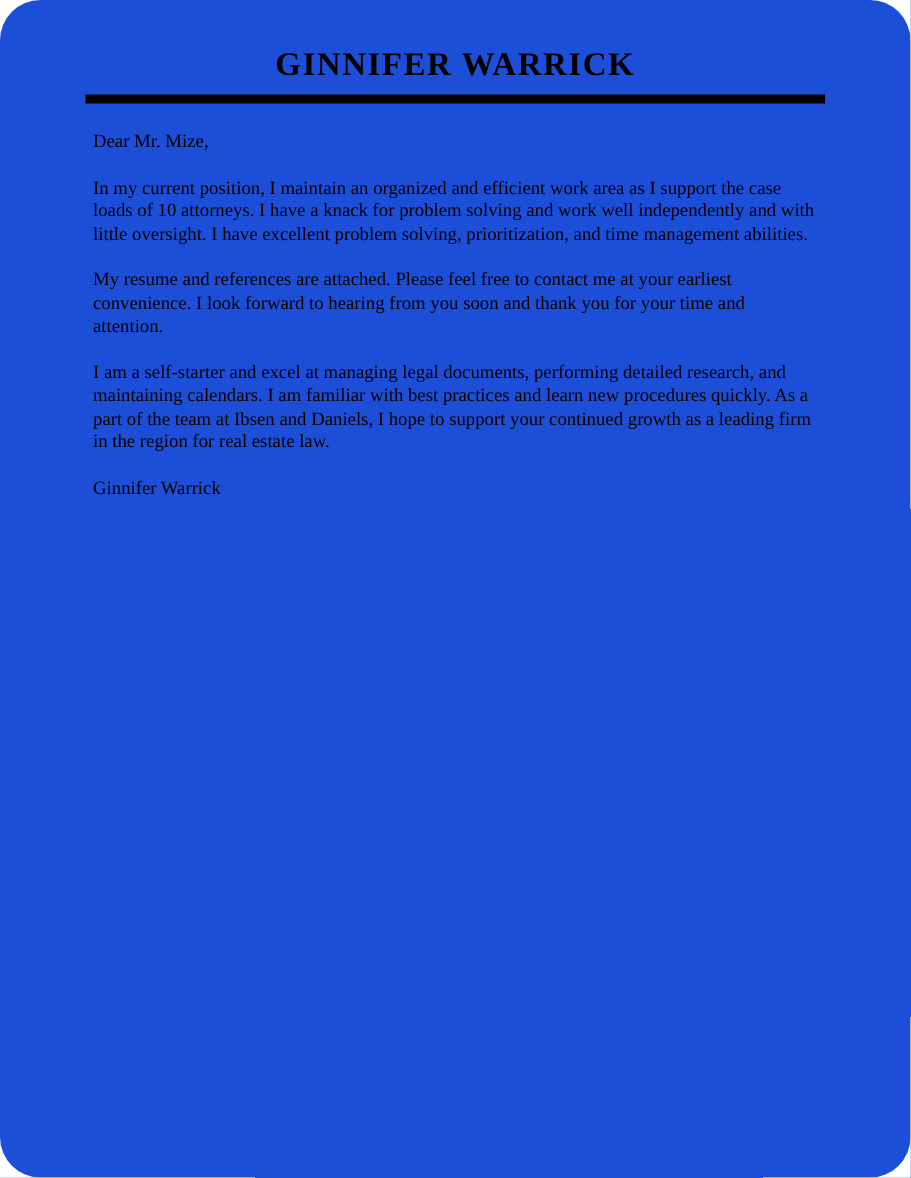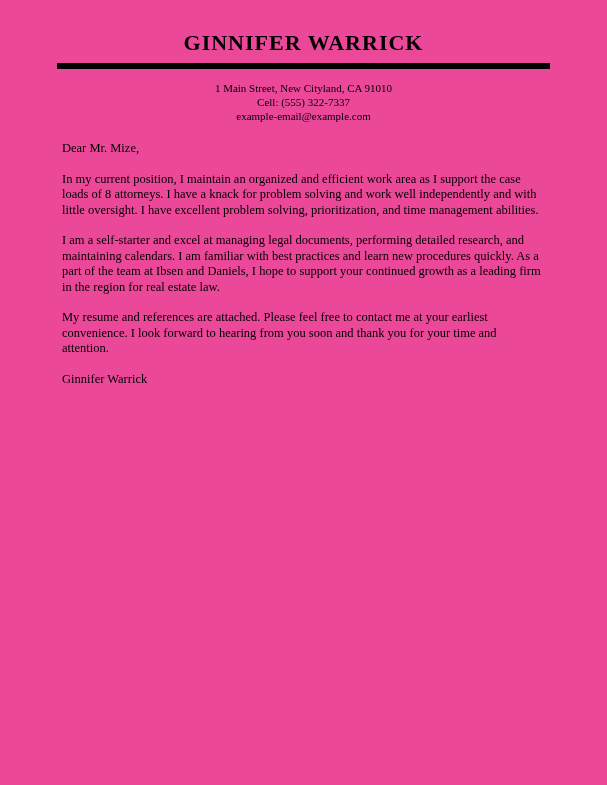--- a/index.html
+++ b/index.html
@@ -4,25 +4,26 @@
 <style>
   html, body {
     margin: 0;
     padding: 0;
     background: #ffffff;
   }
   .page {
     position: relative;
     width: 607px;
     height: 785px;
-    background: #ec4899;
+    background: #1d4ed8;
     color: #000000;
     font-family: "Liberation Serif", "DejaVu Serif", serif;
     box-sizing: border-box;
     overflow: hidden;
+    border-radius: 27px;
   }
   .letter-header {
     padding-top: 30px;
     text-align: center;
   }
   .letter-name {
     margin: 0;
     font-size: 22px;
     font-weight: bold;
     letter-spacing: 1px;
@@ -70,27 +71,22 @@
 </head>
 <body>
 
 <div class="page">
 
   <div class="letter-header">
     <h1 class="letter-name">GINNIFER WARRICK</h1>
     <div class="header-rule"></div>
   </div>
 
-  <div class="contact-block">
-    <p class="contact-line">1 Main Street, New Cityland, CA 91010</p>
-    <p class="contact-line">Cell: (555) 322-7337</p>
-    <p class="contact-line">example-email@example.com</p>
-  </div>
 
   <div class="letter-body">
     <p class="salutation">Dear Mr. Mize,</p>
-    <p>In my current position, I maintain an organized and efficient work area as I support the case loads of 8 attorneys. I have a knack for problem solving and work well independently and with little oversight. I have excellent problem solving, prioritization, and time management abilities.</p>
+    <p>In my current position, I maintain an organized and efficient work area as I support the case loads of 10 attorneys. I have a knack for problem solving and work well independently and with little oversight. I have excellent problem solving, prioritization, and time management abilities.</p>
+    <p>My resume and references are attached. Please feel free to contact me at your earliest convenience. I look forward to hearing from you soon and thank you for your time and attention.</p>
     <p>I am a self-starter and excel at managing legal documents, performing detailed research, and maintaining calendars. I am familiar with best practices and learn new procedures quickly. As a part of the team at Ibsen and Daniels, I hope to support your continued growth as a leading firm in the region for real estate law.</p>
-    <p>My resume and references are attached. Please feel free to contact me at your earliest convenience. I look forward to hearing from you soon and thank you for your time and attention.</p>
     <p class="signature">Ginnifer Warrick</p>
   </div>
 
 </div>
 
 </body></html>

